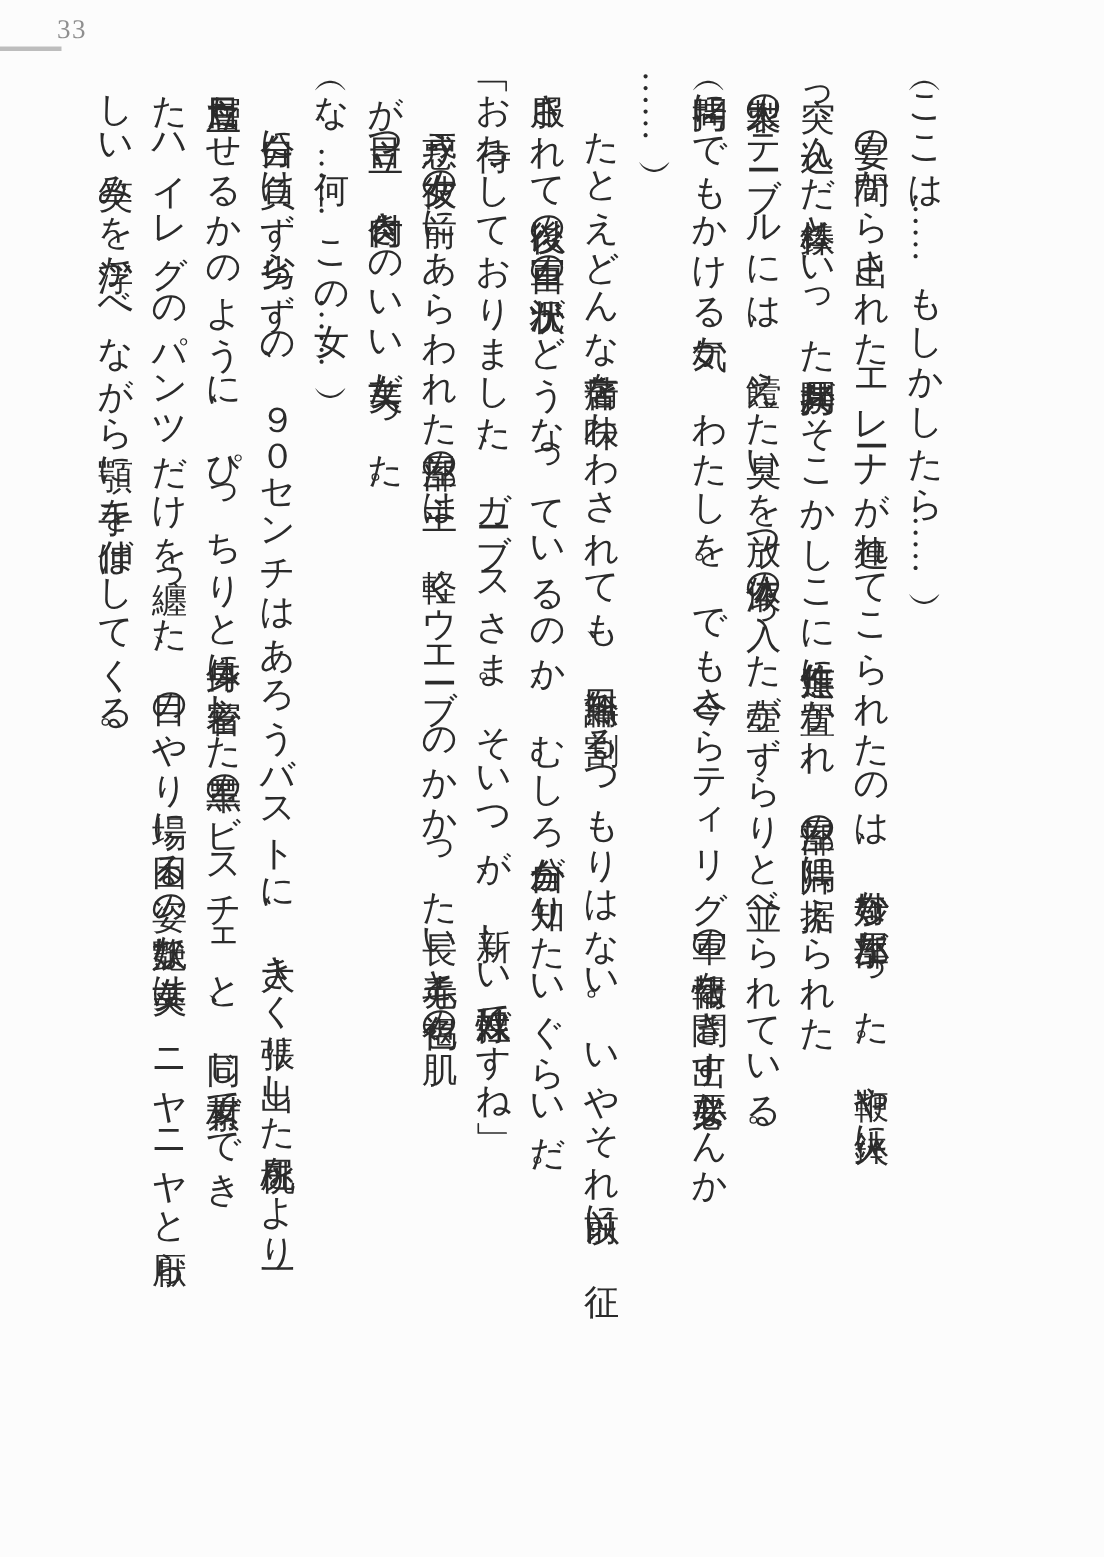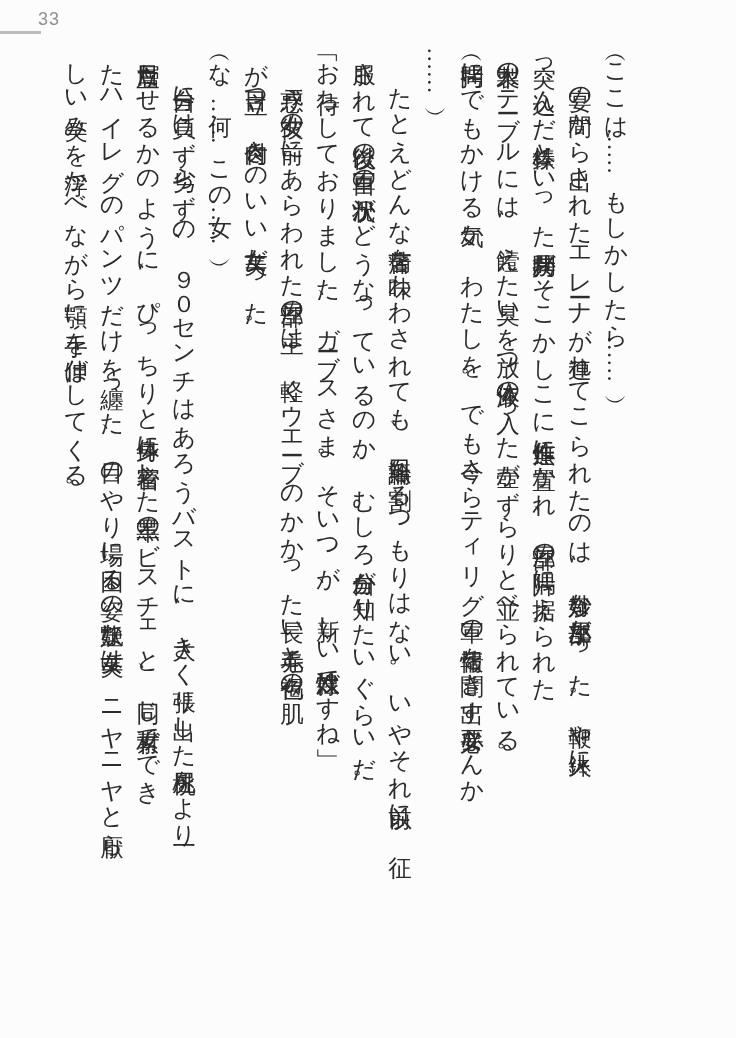--- a/index.html
+++ b/index.html
@@ -12,21 +12,21 @@
     width: 736px;
     height: 1038px;
     background: #fcfcfc;
     overflow: hidden;
     font-family: "Liberation Serif", "DejaVu Serif", serif;
   }
   .folio-num {
     position: absolute;
     top: 8px;
     left: 38px;
-    font-family: Liberation Sans, sans-serif;
+    font-family: Liberation Serif, serif;
     font-size: 18px;
     line-height: 22px;
     color: #8f8f8f;
     letter-spacing: 1px;
   }
   .folio-rule {
     position: absolute;
     top: 31px;
     left: 0;
     width: 41px;

